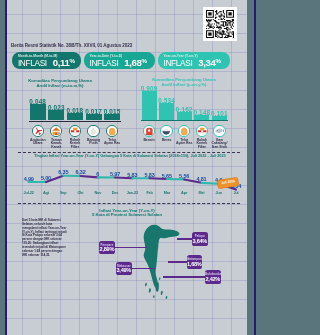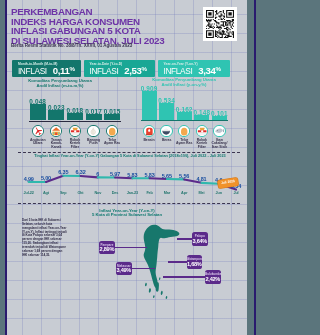--- a/index.html
+++ b/index.html
@@ -28,21 +28,21 @@
          color:#6d34a6;font-weight:bold;font-size:9.8px;line-height:9.45px;
          letter-spacing:-0.3px;}
   .subtitle{position:absolute;left:11px;top:43.3px;color:#3a3450;
             font-weight:bold;font-size:4.55px;letter-spacing:-0.06px;
             white-space:nowrap;}
 
   .qrbox{position:absolute;left:203px;top:7px;width:34px;height:34px;
          background:#fff;display:flex;align-items:center;justify-content:center;}
 
   
-  .pill{position:absolute;top:60px;height:17px;border-radius:1px;color:#fff;}
+  .pill{position:absolute;top:52px;height:17px;border-radius:8px;color:#fff;}
   .pill .cap{position:absolute;left:5.5px;top:2.1px;font-size:3.3px;
              font-weight:bold;letter-spacing:.02px;color:#d4ece7;}
   .pill .row{position:absolute;left:5.5px;top:5.4px;height:11px;white-space:nowrap;
              display:flex;align-items:center;}
   .pill .lbl{font-size:8.3px;font-weight:normal;letter-spacing:-.35px;}
   .pill .val{font-size:9.6px;font-weight:bold;letter-spacing:-.35px;margin-left:1.4px;}
   .pill .pct{font-size:6.2px;font-weight:bold;align-self:flex-start;margin-top:0.1px;}
 
   
   .chead{position:absolute;font-weight:bold;text-align:center;font-size:4.25px;
@@ -80,47 +80,41 @@
 </style>
 </head>
 <body>
 
 <div id="root">
   <div class="vleft"></div>
   <div class="vleftline"></div>
   <div class="page">
     <div class="grid"></div>
     <div id="content">
-        <div class="title">
-          <div>PERKEMBANGAN</div>
-          <div>INDEKS HARGA KONSUMEN</div>
-          <div>INFLASI GABUNGAN 5 KOTA</div>
-          <div>DI SULAWESI SELATAN, JULI 2023</div>
-        </div>
         <div class="subtitle">Berita Resmi Statistik No. 38/8/Th. XXVII, 01 Agustus 2023</div>
         <div class="qrbox">
           <svg width="28" height="28" viewBox="0 0 28 28">
             <path d="M0 0h1.12v1.12h-1.12zM1.12 0h1.12v1.12h-1.12zM2.24 0h1.12v1.12h-1.12zM3.3600000000000003 0h1.12v1.12h-1.12zM4.48 0h1.12v1.12h-1.12zM5.6000000000000005 0h1.12v1.12h-1.12zM6.720000000000001 0h1.12v1.12h-1.12zM10.080000000000002 0h1.12v1.12h-1.12zM16.8 0h1.12v1.12h-1.12zM20.160000000000004 0h1.12v1.12h-1.12zM21.28 0h1.12v1.12h-1.12zM22.400000000000002 0h1.12v1.12h-1.12zM23.520000000000003 0h1.12v1.12h-1.12zM24.64 0h1.12v1.12h-1.12zM25.76 0h1.12v1.12h-1.12zM26.880000000000003 0h1.12v1.12h-1.12zM0 1.12h1.12v1.12h-1.12zM6.720000000000001 1.12h1.12v1.12h-1.12zM8.96 1.12h1.12v1.12h-1.12zM10.080000000000002 1.12h1.12v1.12h-1.12zM13.440000000000001 1.12h1.12v1.12h-1.12zM14.560000000000002 1.12h1.12v1.12h-1.12zM16.8 1.12h1.12v1.12h-1.12zM20.160000000000004 1.12h1.12v1.12h-1.12zM26.880000000000003 1.12h1.12v1.12h-1.12zM0 2.24h1.12v1.12h-1.12zM2.24 2.24h1.12v1.12h-1.12zM3.3600000000000003 2.24h1.12v1.12h-1.12zM4.48 2.24h1.12v1.12h-1.12zM6.720000000000001 2.24h1.12v1.12h-1.12zM10.080000000000002 2.24h1.12v1.12h-1.12zM12.32 2.24h1.12v1.12h-1.12zM16.8 2.24h1.12v1.12h-1.12zM20.160000000000004 2.24h1.12v1.12h-1.12zM22.400000000000002 2.24h1.12v1.12h-1.12zM23.520000000000003 2.24h1.12v1.12h-1.12zM24.64 2.24h1.12v1.12h-1.12zM26.880000000000003 2.24h1.12v1.12h-1.12zM0 3.3600000000000003h1.12v1.12h-1.12zM2.24 3.3600000000000003h1.12v1.12h-1.12zM3.3600000000000003 3.3600000000000003h1.12v1.12h-1.12zM4.48 3.3600000000000003h1.12v1.12h-1.12zM6.720000000000001 3.3600000000000003h1.12v1.12h-1.12zM10.080000000000002 3.3600000000000003h1.12v1.12h-1.12zM11.200000000000001 3.3600000000000003h1.12v1.12h-1.12zM14.560000000000002 3.3600000000000003h1.12v1.12h-1.12zM17.92 3.3600000000000003h1.12v1.12h-1.12zM20.160000000000004 3.3600000000000003h1.12v1.12h-1.12zM22.400000000000002 3.3600000000000003h1.12v1.12h-1.12zM23.520000000000003 3.3600000000000003h1.12v1.12h-1.12zM24.64 3.3600000000000003h1.12v1.12h-1.12zM26.880000000000003 3.3600000000000003h1.12v1.12h-1.12zM0 4.48h1.12v1.12h-1.12zM2.24 4.48h1.12v1.12h-1.12zM3.3600000000000003 4.48h1.12v1.12h-1.12zM4.48 4.48h1.12v1.12h-1.12zM6.720000000000001 4.48h1.12v1.12h-1.12zM8.96 4.48h1.12v1.12h-1.12zM14.560000000000002 4.48h1.12v1.12h-1.12zM15.680000000000001 4.48h1.12v1.12h-1.12zM20.160000000000004 4.48h1.12v1.12h-1.12zM22.400000000000002 4.48h1.12v1.12h-1.12zM23.520000000000003 4.48h1.12v1.12h-1.12zM24.64 4.48h1.12v1.12h-1.12zM26.880000000000003 4.48h1.12v1.12h-1.12zM0 5.6000000000000005h1.12v1.12h-1.12zM6.720000000000001 5.6000000000000005h1.12v1.12h-1.12zM12.32 5.6000000000000005h1.12v1.12h-1.12zM13.440000000000001 5.6000000000000005h1.12v1.12h-1.12zM14.560000000000002 5.6000000000000005h1.12v1.12h-1.12zM16.8 5.6000000000000005h1.12v1.12h-1.12zM17.92 5.6000000000000005h1.12v1.12h-1.12zM20.160000000000004 5.6000000000000005h1.12v1.12h-1.12zM26.880000000000003 5.6000000000000005h1.12v1.12h-1.12zM0 6.720000000000001h1.12v1.12h-1.12zM1.12 6.720000000000001h1.12v1.12h-1.12zM2.24 6.720000000000001h1.12v1.12h-1.12zM3.3600000000000003 6.720000000000001h1.12v1.12h-1.12zM4.48 6.720000000000001h1.12v1.12h-1.12zM5.6000000000000005 6.720000000000001h1.12v1.12h-1.12zM6.720000000000001 6.720000000000001h1.12v1.12h-1.12zM8.96 6.720000000000001h1.12v1.12h-1.12zM10.080000000000002 6.720000000000001h1.12v1.12h-1.12zM13.440000000000001 6.720000000000001h1.12v1.12h-1.12zM17.92 6.720000000000001h1.12v1.12h-1.12zM20.160000000000004 6.720000000000001h1.12v1.12h-1.12zM21.28 6.720000000000001h1.12v1.12h-1.12zM22.400000000000002 6.720000000000001h1.12v1.12h-1.12zM23.520000000000003 6.720000000000001h1.12v1.12h-1.12zM24.64 6.720000000000001h1.12v1.12h-1.12zM25.76 6.720000000000001h1.12v1.12h-1.12zM26.880000000000003 6.720000000000001h1.12v1.12h-1.12zM8.96 7.840000000000001h1.12v1.12h-1.12zM14.560000000000002 7.840000000000001h1.12v1.12h-1.12zM16.8 7.840000000000001h1.12v1.12h-1.12zM0 8.96h1.12v1.12h-1.12zM2.24 8.96h1.12v1.12h-1.12zM4.48 8.96h1.12v1.12h-1.12zM6.720000000000001 8.96h1.12v1.12h-1.12zM12.32 8.96h1.12v1.12h-1.12zM14.560000000000002 8.96h1.12v1.12h-1.12zM15.680000000000001 8.96h1.12v1.12h-1.12zM17.92 8.96h1.12v1.12h-1.12zM25.76 8.96h1.12v1.12h-1.12zM26.880000000000003 8.96h1.12v1.12h-1.12zM0 10.080000000000002h1.12v1.12h-1.12zM1.12 10.080000000000002h1.12v1.12h-1.12zM2.24 10.080000000000002h1.12v1.12h-1.12zM3.3600000000000003 10.080000000000002h1.12v1.12h-1.12zM4.48 10.080000000000002h1.12v1.12h-1.12zM7.840000000000001 10.080000000000002h1.12v1.12h-1.12zM8.96 10.080000000000002h1.12v1.12h-1.12zM20.160000000000004 10.080000000000002h1.12v1.12h-1.12zM21.28 10.080000000000002h1.12v1.12h-1.12zM22.400000000000002 10.080000000000002h1.12v1.12h-1.12zM23.520000000000003 10.080000000000002h1.12v1.12h-1.12zM25.76 10.080000000000002h1.12v1.12h-1.12zM26.880000000000003 10.080000000000002h1.12v1.12h-1.12zM1.12 11.200000000000001h1.12v1.12h-1.12zM3.3600000000000003 11.200000000000001h1.12v1.12h-1.12zM8.96 11.200000000000001h1.12v1.12h-1.12zM10.080000000000002 11.200000000000001h1.12v1.12h-1.12zM14.560000000000002 11.200000000000001h1.12v1.12h-1.12zM15.680000000000001 11.200000000000001h1.12v1.12h-1.12zM16.8 11.200000000000001h1.12v1.12h-1.12zM17.92 11.200000000000001h1.12v1.12h-1.12zM19.040000000000003 11.200000000000001h1.12v1.12h-1.12zM21.28 11.200000000000001h1.12v1.12h-1.12zM23.520000000000003 11.200000000000001h1.12v1.12h-1.12zM24.64 11.200000000000001h1.12v1.12h-1.12zM25.76 11.200000000000001h1.12v1.12h-1.12zM2.24 12.32h1.12v1.12h-1.12zM10.080000000000002 12.32h1.12v1.12h-1.12zM11.200000000000001 12.32h1.12v1.12h-1.12zM12.32 12.32h1.12v1.12h-1.12zM16.8 12.32h1.12v1.12h-1.12zM19.040000000000003 12.32h1.12v1.12h-1.12zM20.160000000000004 12.32h1.12v1.12h-1.12zM22.400000000000002 12.32h1.12v1.12h-1.12zM23.520000000000003 12.32h1.12v1.12h-1.12zM26.880000000000003 12.32h1.12v1.12h-1.12zM2.24 13.440000000000001h1.12v1.12h-1.12zM3.3600000000000003 13.440000000000001h1.12v1.12h-1.12zM5.6000000000000005 13.440000000000001h1.12v1.12h-1.12zM7.840000000000001 13.440000000000001h1.12v1.12h-1.12zM12.32 13.440000000000001h1.12v1.12h-1.12zM16.8 13.440000000000001h1.12v1.12h-1.12zM19.040000000000003 13.440000000000001h1.12v1.12h-1.12zM21.28 13.440000000000001h1.12v1.12h-1.12zM23.520000000000003 13.440000000000001h1.12v1.12h-1.12zM25.76 13.440000000000001h1.12v1.12h-1.12zM1.12 14.560000000000002h1.12v1.12h-1.12zM2.24 14.560000000000002h1.12v1.12h-1.12zM4.48 14.560000000000002h1.12v1.12h-1.12zM10.080000000000002 14.560000000000002h1.12v1.12h-1.12zM14.560000000000002 14.560000000000002h1.12v1.12h-1.12zM15.680000000000001 14.560000000000002h1.12v1.12h-1.12zM16.8 14.560000000000002h1.12v1.12h-1.12zM19.040000000000003 14.560000000000002h1.12v1.12h-1.12zM20.160000000000004 14.560000000000002h1.12v1.12h-1.12zM21.28 14.560000000000002h1.12v1.12h-1.12zM23.520000000000003 14.560000000000002h1.12v1.12h-1.12zM25.76 14.560000000000002h1.12v1.12h-1.12zM0 15.680000000000001h1.12v1.12h-1.12zM2.24 15.680000000000001h1.12v1.12h-1.12zM3.3600000000000003 15.680000000000001h1.12v1.12h-1.12zM4.48 15.680000000000001h1.12v1.12h-1.12zM6.720000000000001 15.680000000000001h1.12v1.12h-1.12zM11.200000000000001 15.680000000000001h1.12v1.12h-1.12zM13.440000000000001 15.680000000000001h1.12v1.12h-1.12zM16.8 15.680000000000001h1.12v1.12h-1.12zM17.92 15.680000000000001h1.12v1.12h-1.12zM24.64 15.680000000000001h1.12v1.12h-1.12zM26.880000000000003 15.680000000000001h1.12v1.12h-1.12zM3.3600000000000003 16.8h1.12v1.12h-1.12zM4.48 16.8h1.12v1.12h-1.12zM5.6000000000000005 16.8h1.12v1.12h-1.12zM7.840000000000001 16.8h1.12v1.12h-1.12zM10.080000000000002 16.8h1.12v1.12h-1.12zM11.200000000000001 16.8h1.12v1.12h-1.12zM12.32 16.8h1.12v1.12h-1.12zM13.440000000000001 16.8h1.12v1.12h-1.12zM14.560000000000002 16.8h1.12v1.12h-1.12zM20.160000000000004 16.8h1.12v1.12h-1.12zM21.28 16.8h1.12v1.12h-1.12zM24.64 16.8h1.12v1.12h-1.12zM0 17.92h1.12v1.12h-1.12zM2.24 17.92h1.12v1.12h-1.12zM6.720000000000001 17.92h1.12v1.12h-1.12zM12.32 17.92h1.12v1.12h-1.12zM14.560000000000002 17.92h1.12v1.12h-1.12zM17.92 17.92h1.12v1.12h-1.12zM19.040000000000003 17.92h1.12v1.12h-1.12zM20.160000000000004 17.92h1.12v1.12h-1.12zM22.400000000000002 17.92h1.12v1.12h-1.12zM25.76 17.92h1.12v1.12h-1.12zM13.440000000000001 19.040000000000003h1.12v1.12h-1.12zM20.160000000000004 19.040000000000003h1.12v1.12h-1.12zM21.28 19.040000000000003h1.12v1.12h-1.12zM23.520000000000003 19.040000000000003h1.12v1.12h-1.12zM0 20.160000000000004h1.12v1.12h-1.12zM1.12 20.160000000000004h1.12v1.12h-1.12zM2.24 20.160000000000004h1.12v1.12h-1.12zM3.3600000000000003 20.160000000000004h1.12v1.12h-1.12zM4.48 20.160000000000004h1.12v1.12h-1.12zM5.6000000000000005 20.160000000000004h1.12v1.12h-1.12zM6.720000000000001 20.160000000000004h1.12v1.12h-1.12zM8.96 20.160000000000004h1.12v1.12h-1.12zM12.32 20.160000000000004h1.12v1.12h-1.12zM15.680000000000001 20.160000000000004h1.12v1.12h-1.12zM16.8 20.160000000000004h1.12v1.12h-1.12zM21.28 20.160000000000004h1.12v1.12h-1.12zM0 21.28h1.12v1.12h-1.12zM6.720000000000001 21.28h1.12v1.12h-1.12zM8.96 21.28h1.12v1.12h-1.12zM10.080000000000002 21.28h1.12v1.12h-1.12zM11.200000000000001 21.28h1.12v1.12h-1.12zM13.440000000000001 21.28h1.12v1.12h-1.12zM15.680000000000001 21.28h1.12v1.12h-1.12zM16.8 21.28h1.12v1.12h-1.12zM17.92 21.28h1.12v1.12h-1.12zM20.160000000000004 21.28h1.12v1.12h-1.12zM23.520000000000003 21.28h1.12v1.12h-1.12zM25.76 21.28h1.12v1.12h-1.12zM26.880000000000003 21.28h1.12v1.12h-1.12zM0 22.400000000000002h1.12v1.12h-1.12zM2.24 22.400000000000002h1.12v1.12h-1.12zM3.3600000000000003 22.400000000000002h1.12v1.12h-1.12zM4.48 22.400000000000002h1.12v1.12h-1.12zM6.720000000000001 22.400000000000002h1.12v1.12h-1.12zM8.96 22.400000000000002h1.12v1.12h-1.12zM11.200000000000001 22.400000000000002h1.12v1.12h-1.12zM12.32 22.400000000000002h1.12v1.12h-1.12zM13.440000000000001 22.400000000000002h1.12v1.12h-1.12zM14.560000000000002 22.400000000000002h1.12v1.12h-1.12zM16.8 22.400000000000002h1.12v1.12h-1.12zM21.28 22.400000000000002h1.12v1.12h-1.12zM22.400000000000002 22.400000000000002h1.12v1.12h-1.12zM24.64 22.400000000000002h1.12v1.12h-1.12zM26.880000000000003 22.400000000000002h1.12v1.12h-1.12zM0 23.520000000000003h1.12v1.12h-1.12zM2.24 23.520000000000003h1.12v1.12h-1.12zM3.3600000000000003 23.520000000000003h1.12v1.12h-1.12zM4.48 23.520000000000003h1.12v1.12h-1.12zM6.720000000000001 23.520000000000003h1.12v1.12h-1.12zM8.96 23.520000000000003h1.12v1.12h-1.12zM10.080000000000002 23.520000000000003h1.12v1.12h-1.12zM13.440000000000001 23.520000000000003h1.12v1.12h-1.12zM14.560000000000002 23.520000000000003h1.12v1.12h-1.12zM15.680000000000001 23.520000000000003h1.12v1.12h-1.12zM16.8 23.520000000000003h1.12v1.12h-1.12zM17.92 23.520000000000003h1.12v1.12h-1.12zM19.040000000000003 23.520000000000003h1.12v1.12h-1.12zM22.400000000000002 23.520000000000003h1.12v1.12h-1.12zM25.76 23.520000000000003h1.12v1.12h-1.12zM26.880000000000003 23.520000000000003h1.12v1.12h-1.12zM0 24.64h1.12v1.12h-1.12zM2.24 24.64h1.12v1.12h-1.12zM3.3600000000000003 24.64h1.12v1.12h-1.12zM4.48 24.64h1.12v1.12h-1.12zM6.720000000000001 24.64h1.12v1.12h-1.12zM8.96 24.64h1.12v1.12h-1.12zM11.200000000000001 24.64h1.12v1.12h-1.12zM15.680000000000001 24.64h1.12v1.12h-1.12zM20.160000000000004 24.64h1.12v1.12h-1.12zM21.28 24.64h1.12v1.12h-1.12zM22.400000000000002 24.64h1.12v1.12h-1.12zM26.880000000000003 24.64h1.12v1.12h-1.12zM0 25.76h1.12v1.12h-1.12zM6.720000000000001 25.76h1.12v1.12h-1.12zM8.96 25.76h1.12v1.12h-1.12zM10.080000000000002 25.76h1.12v1.12h-1.12zM12.32 25.76h1.12v1.12h-1.12zM15.680000000000001 25.76h1.12v1.12h-1.12zM19.040000000000003 25.76h1.12v1.12h-1.12zM21.28 25.76h1.12v1.12h-1.12zM22.400000000000002 25.76h1.12v1.12h-1.12zM23.520000000000003 25.76h1.12v1.12h-1.12zM24.64 25.76h1.12v1.12h-1.12zM26.880000000000003 25.76h1.12v1.12h-1.12zM0 26.880000000000003h1.12v1.12h-1.12zM1.12 26.880000000000003h1.12v1.12h-1.12zM2.24 26.880000000000003h1.12v1.12h-1.12zM3.3600000000000003 26.880000000000003h1.12v1.12h-1.12zM4.48 26.880000000000003h1.12v1.12h-1.12zM5.6000000000000005 26.880000000000003h1.12v1.12h-1.12zM6.720000000000001 26.880000000000003h1.12v1.12h-1.12zM11.200000000000001 26.880000000000003h1.12v1.12h-1.12zM13.440000000000001 26.880000000000003h1.12v1.12h-1.12zM14.560000000000002 26.880000000000003h1.12v1.12h-1.12zM15.680000000000001 26.880000000000003h1.12v1.12h-1.12zM17.92 26.880000000000003h1.12v1.12h-1.12zM19.040000000000003 26.880000000000003h1.12v1.12h-1.12zM20.160000000000004 26.880000000000003h1.12v1.12h-1.12zM21.28 26.880000000000003h1.12v1.12h-1.12zM26.880000000000003 26.880000000000003h1.12v1.12h-1.12z" fill="#111"></path>
           </svg>
         </div>
         <div class="pill" style="left:12.4px;width:68.5px;background:#13766c;">
           <div class="cap">Month-to-Month (M-to-M)</div>
           <div class="row">
             <span class="lbl">INFLASI</span>
             <span>&nbsp;</span>
             <span class="val">0,11</span>
             <span class="pct">%</span>
           </div>
         </div>
         <div class="pill" style="left:84px;width:71px;background:#19a795;">
           <div class="cap">Year-to-Date (Y-to-D)</div>
           <div class="row">
             <span class="lbl">INFLASI</span>
             <span>&nbsp;</span>
-            <span class="val">2,53</span>
+            <span class="val">1,68</span>
             <span class="pct">%</span>
           </div>
         </div>
         <div class="pill" style="left:158px;width:72px;background:#2fc4b2;">
           <div class="cap">Year-on-Year (Y-on-Y)</div>
           <div class="row">
             <span class="lbl">INFLASI</span>
             <span>&nbsp;</span>
             <span class="val">3,34</span>
             <span class="pct">%</span>

